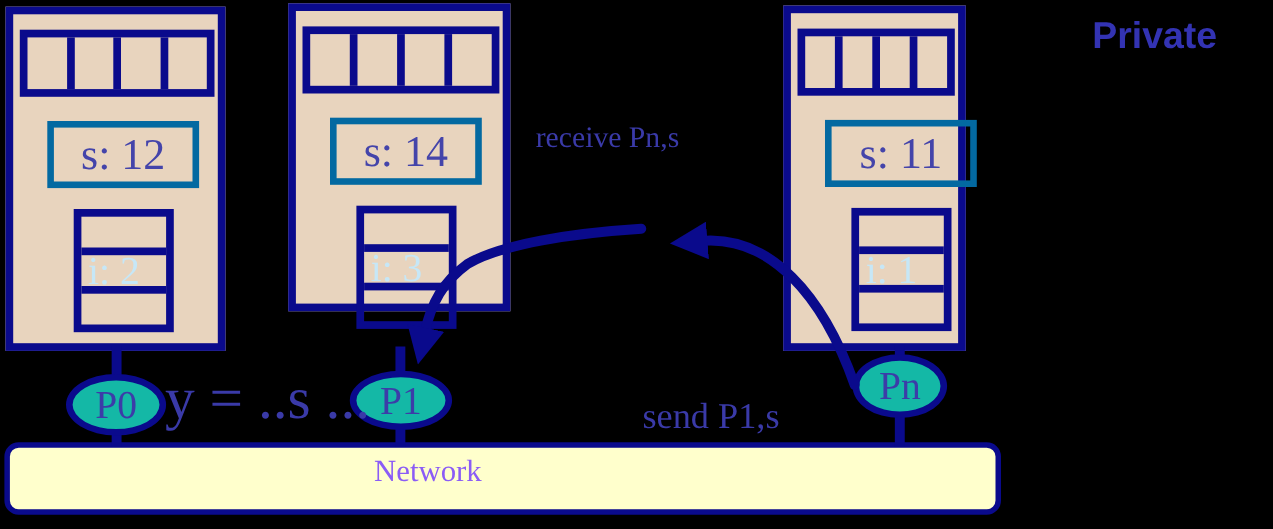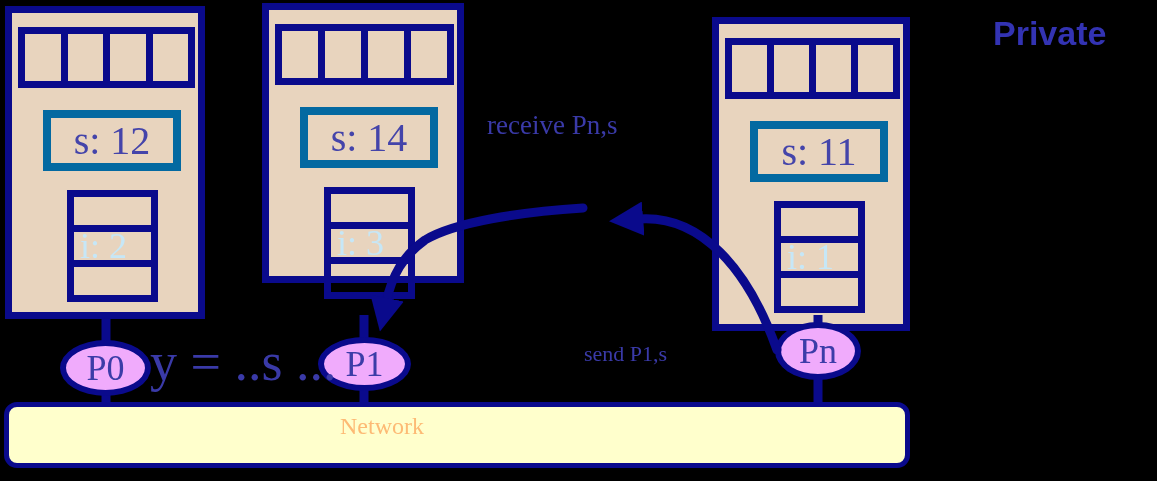--- a/index.html
+++ b/index.html
@@ -14,33 +14,33 @@
   }
   
   .memblock {
     position: absolute;
     background: #E8D4BE;
     border: 7px solid #0A0A8C;
     z-index: 1;
   }
   .b0 { left: 5px;   top: 6px; width: 200px; height: 313px; }
   .b1 { left: 262px; top: 3px; width: 202px; height: 280px; }
-  .b2 { left: 712px; top: 17px; width: 198px; height: 314px; padding-left: 36px; }
+  .b2 { left: 712px; top: 5px; width: 166px; height: 314px; padding-left: 36px; }
   .cellrow {
     position: absolute;
     left: 6px; right: 3px; top: 14px; height: 61px;
     border: 7px solid #0A0A8C;
     display: flex;
   }
   .cell { flex: 1; border-left: 7px solid #0A0A8C; }
   .cell:first-child { border-left: none; }
   .sbox {
     position: absolute;
     left: 31px; top: 97px; width: 138px; height: 61px;
-    border: 8px solid #0369a1;
+    border: 6px solid #0369a1;
     display: flex; align-items: center; justify-content: center;
     font-size: 40px; color: #4444AA;
   }
   .stack {
     position: absolute;
     left: 55px; top: 177px; width: 91px; height: 112px;
     border: 7px solid #0A0A8C;
     display: flex; flex-direction: column;
   }
   .srow { flex: 1; }
@@ -58,43 +58,43 @@
     position: absolute;
     left: 4px; top: 402px; width: 906px; height: 66px;
     background: #FFFFCC;
     border: 5px solid #0A0A8C;
     border-radius: 13px;
     z-index: 1;
   }
   .netlabel {
     position: absolute;
     left: 340px; top: 413px;
-    font-size: 24px; color: #fdba74;
+    font-size: 28px; color: #8b5cf6;
     z-index: 5;
   }
   
   .proc {
     position: absolute;
-    background: #f0abfc;
+    background: #14b8a6;
     border: 6px solid #0A0A8C;
     border-radius: 50%;
     display: flex; align-items: center; justify-content: center;
     font-size: 36px; color: #3C3CA8;
     z-index: 3;
   }
   .p0 { left: 60px;  top: 340px; width: 91px; height: 56px; }
   .p1 { left: 318px; top: 337px; width: 93px; height: 54px; text-align: center; }
   .pn { left: 775px; top: 322px; width: 86px; height: 58px; }
   
   svg.layer { position: absolute; left: 0; top: 0; z-index: 2; }
   svg.layer.arcs { z-index: 4; }
   
   .lbl { position: absolute; color: #3A3AA8; z-index: 5; white-space: nowrap; }
   .receive { left: 487px; top: 110px; font-size: 27px; }
-  .send    { left: 584px; top: 341px; font-size: 22px; }
+  .send    { left: 584px; top: 361px; font-size: 33px; }
   .assign  { left: 150px; top: 331px; font-size: 54px; }
   .private {
     left: 993px; top: 13px;
     font-family: "Liberation Sans", sans-serif;
     font-weight: bold;
     font-size: 34px; line-height: 40px;
     color: #3333B3;
   }
 </style>
 </head>

